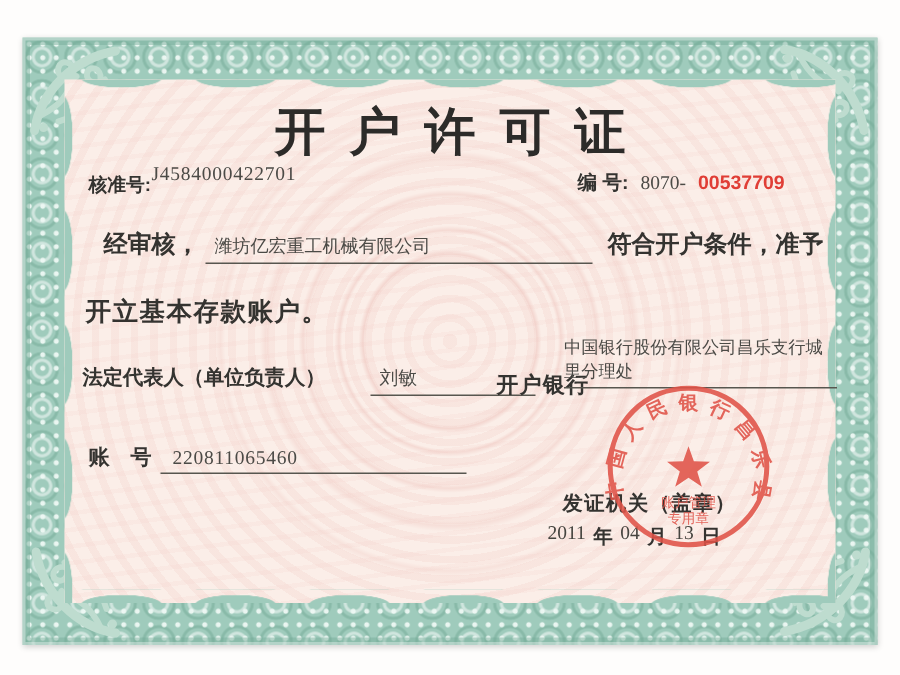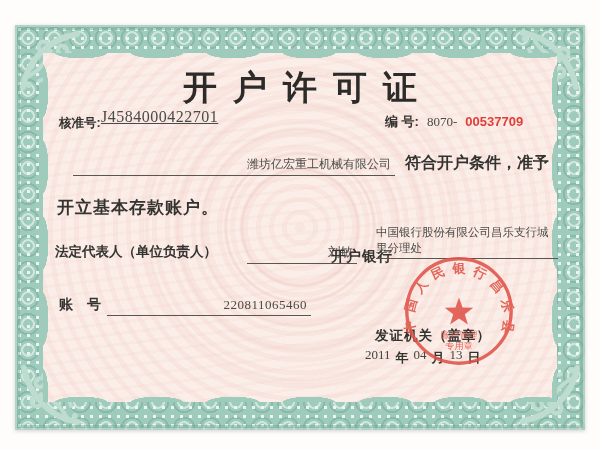--- a/index.html
+++ b/index.html
@@ -62,25 +62,25 @@
     top:12px;left:0;right:0;text-align:center;
     font-family:"Liberation Serif","DejaVu Serif",serif;
     font-size:34px;font-weight:bold;letter-spacing:16px;padding-left:16px;
     color:#2c2b29;
   }
   .lbl{font-weight:bold;color:#343330;}
   .val{
     font-family:"Liberation Serif","DejaVu Serif",serif;
     color:#4b4a46;
   }
-  .u{border-bottom:1.5px solid #57564f;display:inline-block;text-align:right;}
+  .u{border-bottom:1.5px solid #57564f;display:inline-block;}
   .red{color:var(--serial-red,#e03e36);font-weight:bold;}
 
   .row-approval{top:62px;left:16px;font-size:12.5px;}
-  .approval-val{top:55px;left:58px;font-size:16px;letter-spacing:.5px;text-decoration:underline;}
+  .approval-val{top:55px;left:58px;font-size:13px;letter-spacing:.5px;}
   .row-serial{top:60px;left:342px;font-size:13px;display:flex;gap:8px;align-items:baseline;}
 
   .row-review{top:100px;left:26px;right:8px;display:flex;align-items:baseline;font-size:16px;}
   .row-review .lbl{white-space:nowrap;}
   .company-line{flex:1;margin:0 10px 0 4px;font-size:12px;padding:0 4px 2px 6px;min-width:0;white-space:nowrap;}
   .row-line2{top:143px;left:14px;font-size:17px;font-weight:bold;color:#343330;letter-spacing:1px;}
 
   .row-rep{top:190px;left:12px;font-size:13.5px;display:flex;align-items:baseline;gap:28px;}
   .rep-line{width:100px;font-size:12.5px;padding:0 4px 2px 6px;margin-left:2px;}
   .bank-label{top:194px;left:288px;font-size:14.5px;letter-spacing:1px;}
@@ -153,20 +153,21 @@
     <div class="abs row-approval lbl">核准号:</div>
     <div class="abs approval-val val">J4584000422701</div>
 
     <div class="abs row-serial">
       <span class="lbl">编 号:</span>
       <span class="val">8070-</span>
       <span class="red">00537709</span>
     </div>
 
     <div class="abs row-review">
+      <span class="lbl">经审核，</span>
       <span class="company-line u val">潍坊亿宏重工机械有限公司</span>
       <span class="lbl">符合开户条件，准予</span>
     </div>
 
     <div class="abs row-line2">开立基本存款账户。</div>
 
     <div class="abs row-rep">
       <span class="lbl">法定代表人（单位负责人）</span>
       <span class="rep-line u val">刘敏</span>
     </div>

